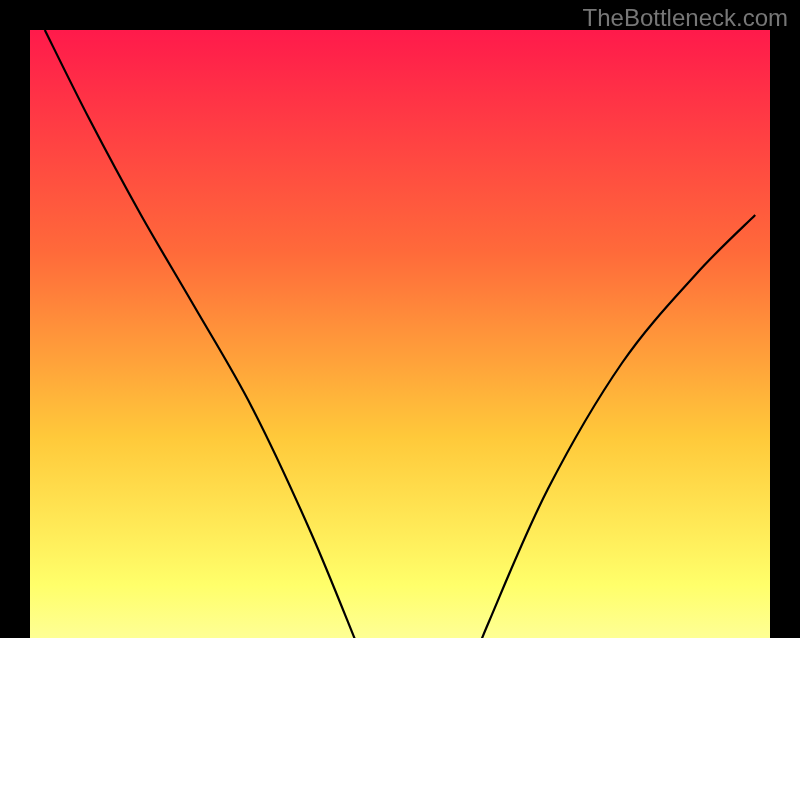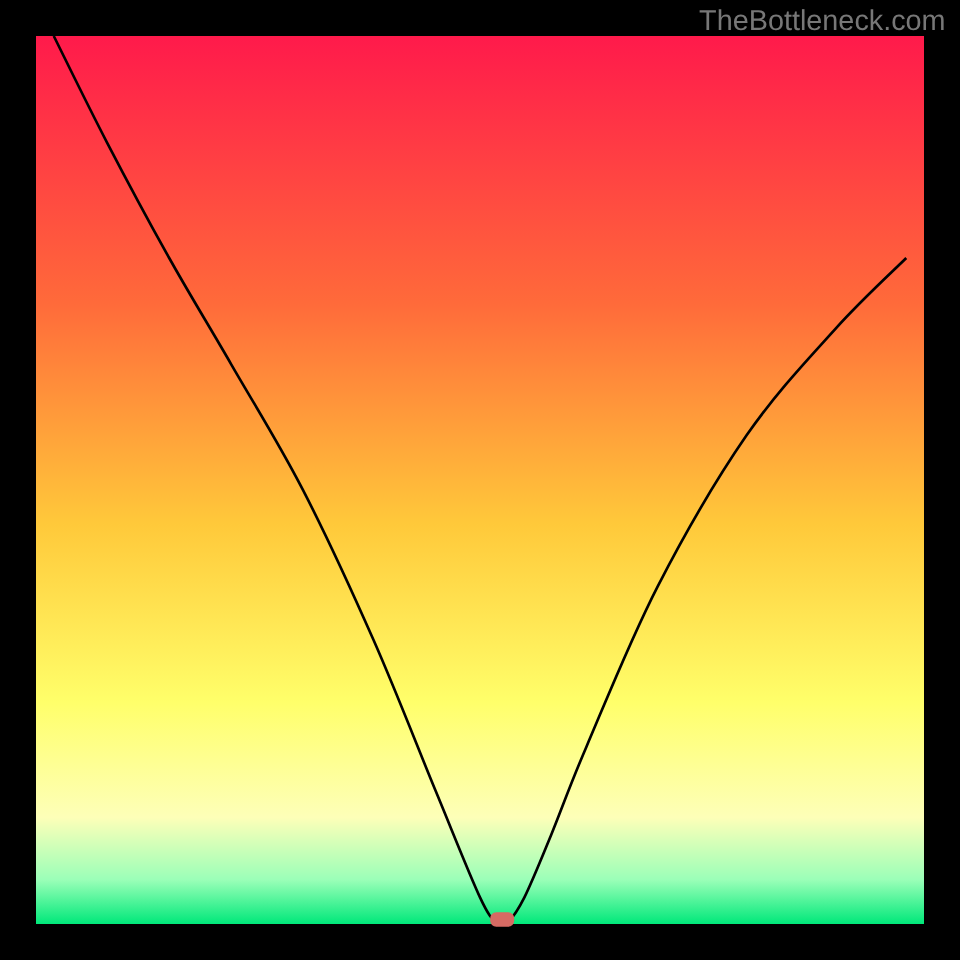--- a/index.html
+++ b/index.html
@@ -2,21 +2,21 @@
 <html><head>
 <meta charset="utf-8">
 <style>
   body {
     margin: 0;
     padding: 0;
     background: #fff;
   }
   .container {
     width: 800px;
-    height: 800px;
+    height: 638px;
     position: relative;
     display: block;
   }
   svg {
     display: block;
   }
   .watermark {
     position: absolute;
     top: 4px;
     right: 12px;

